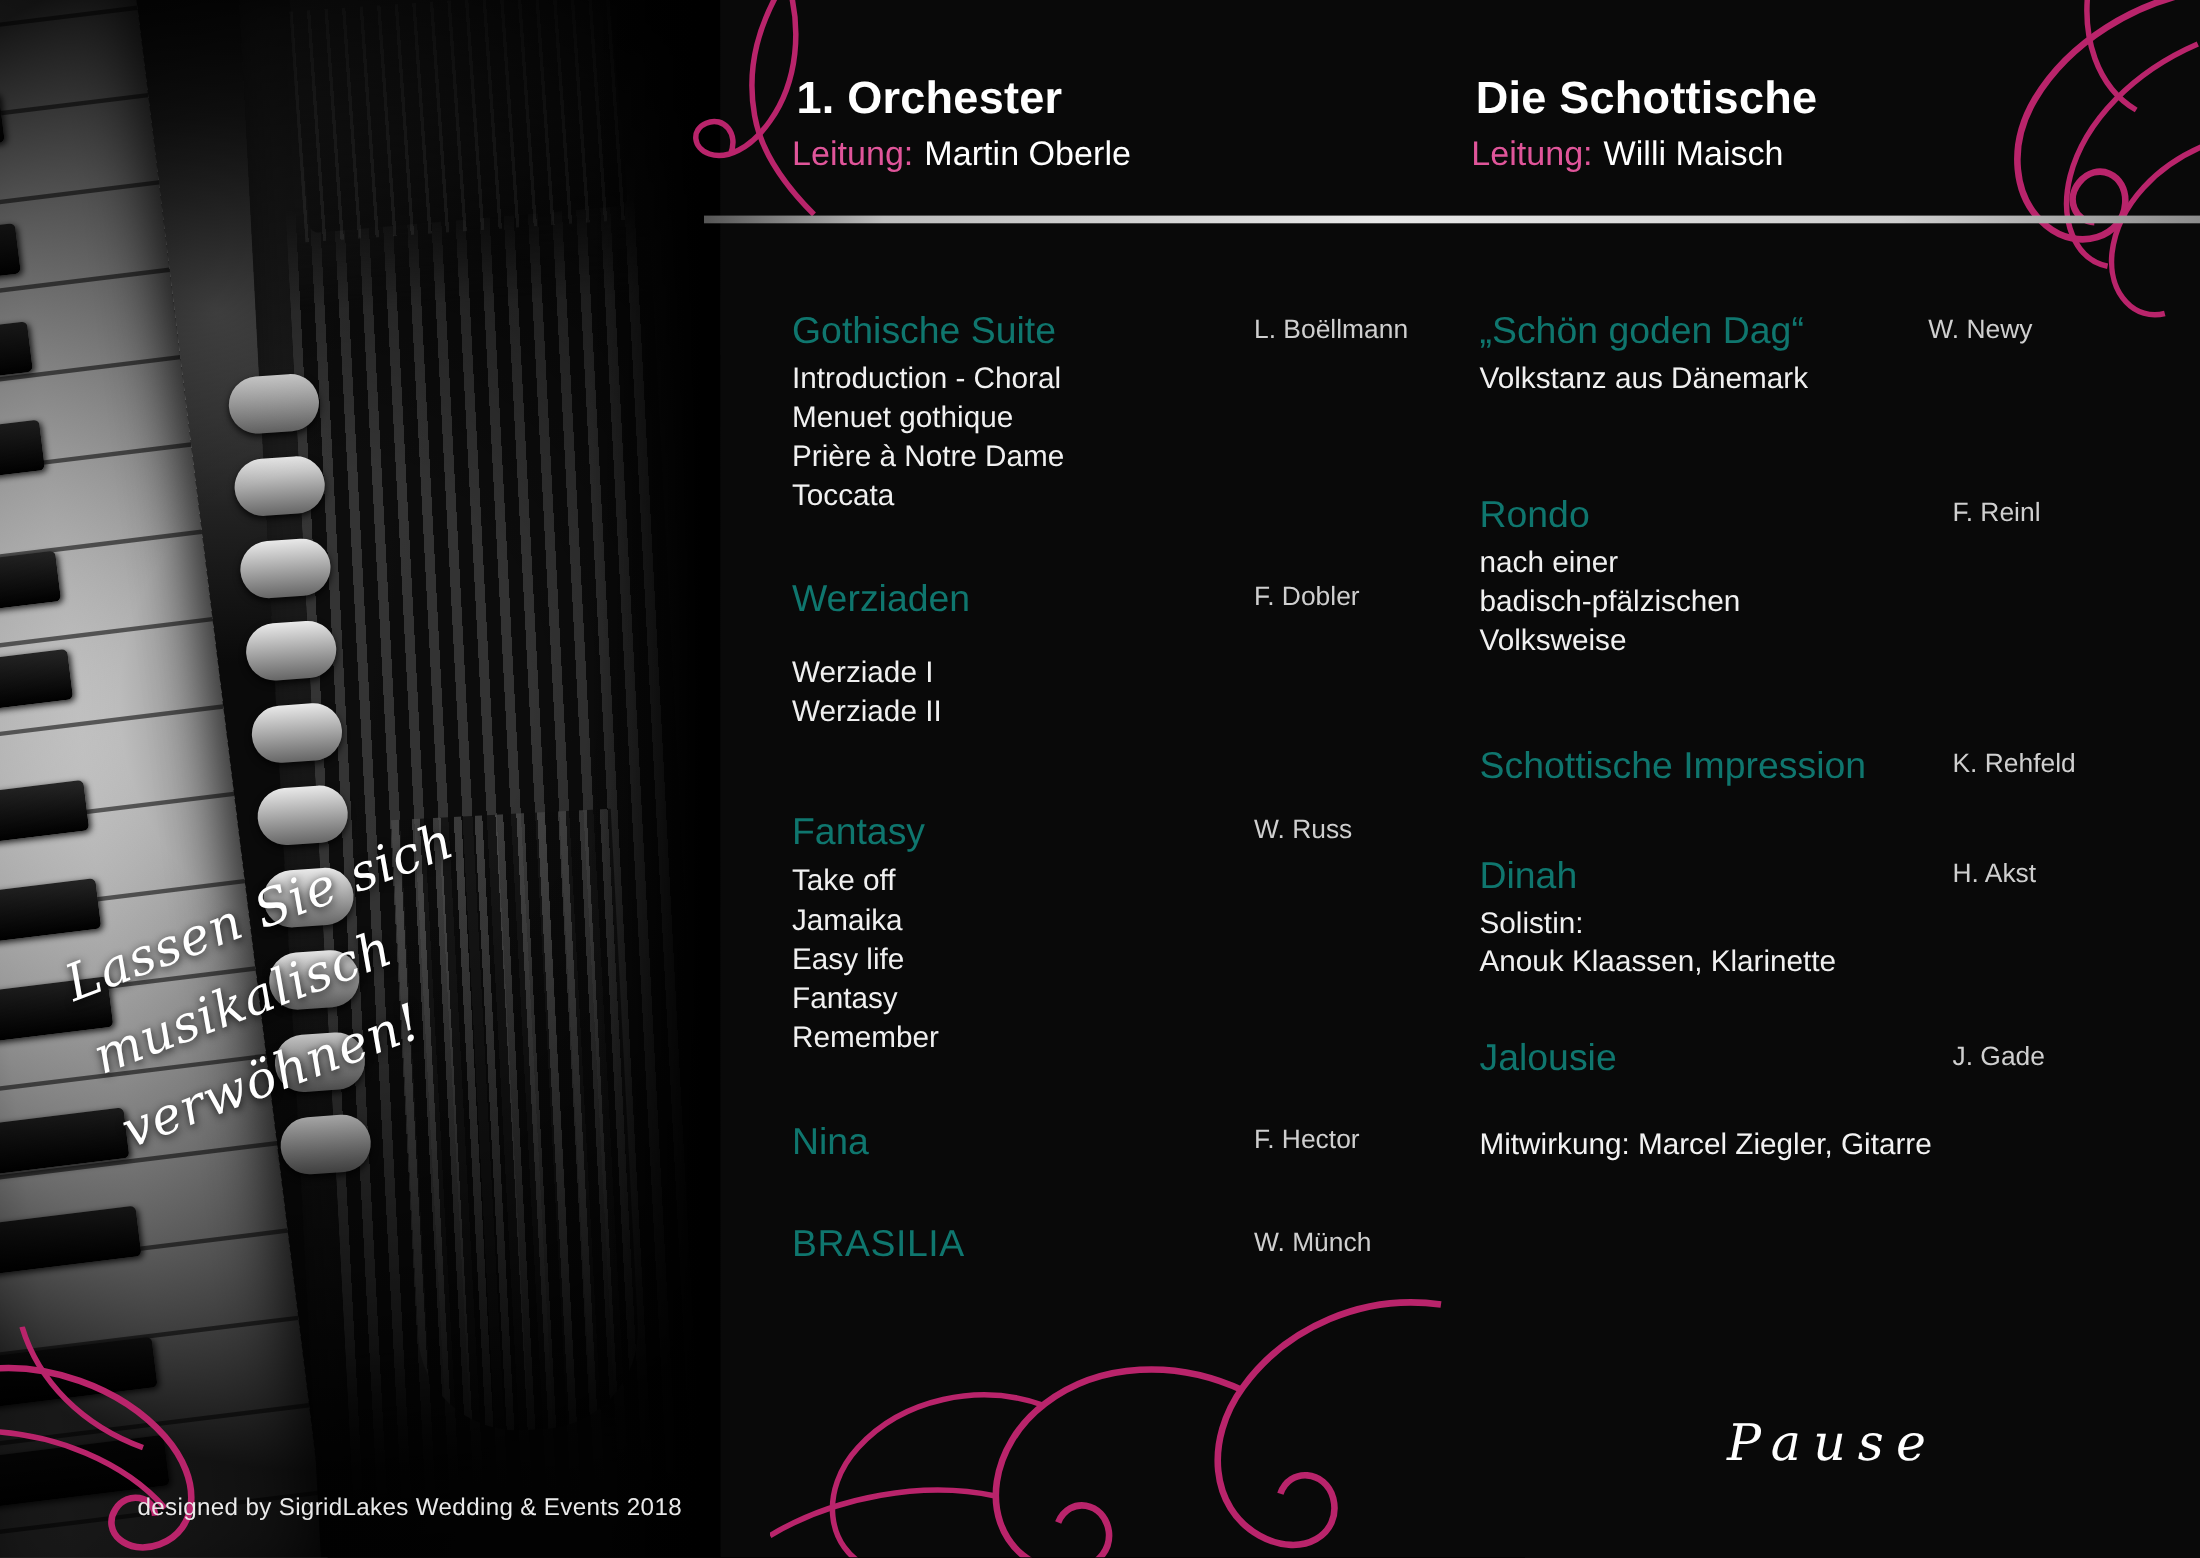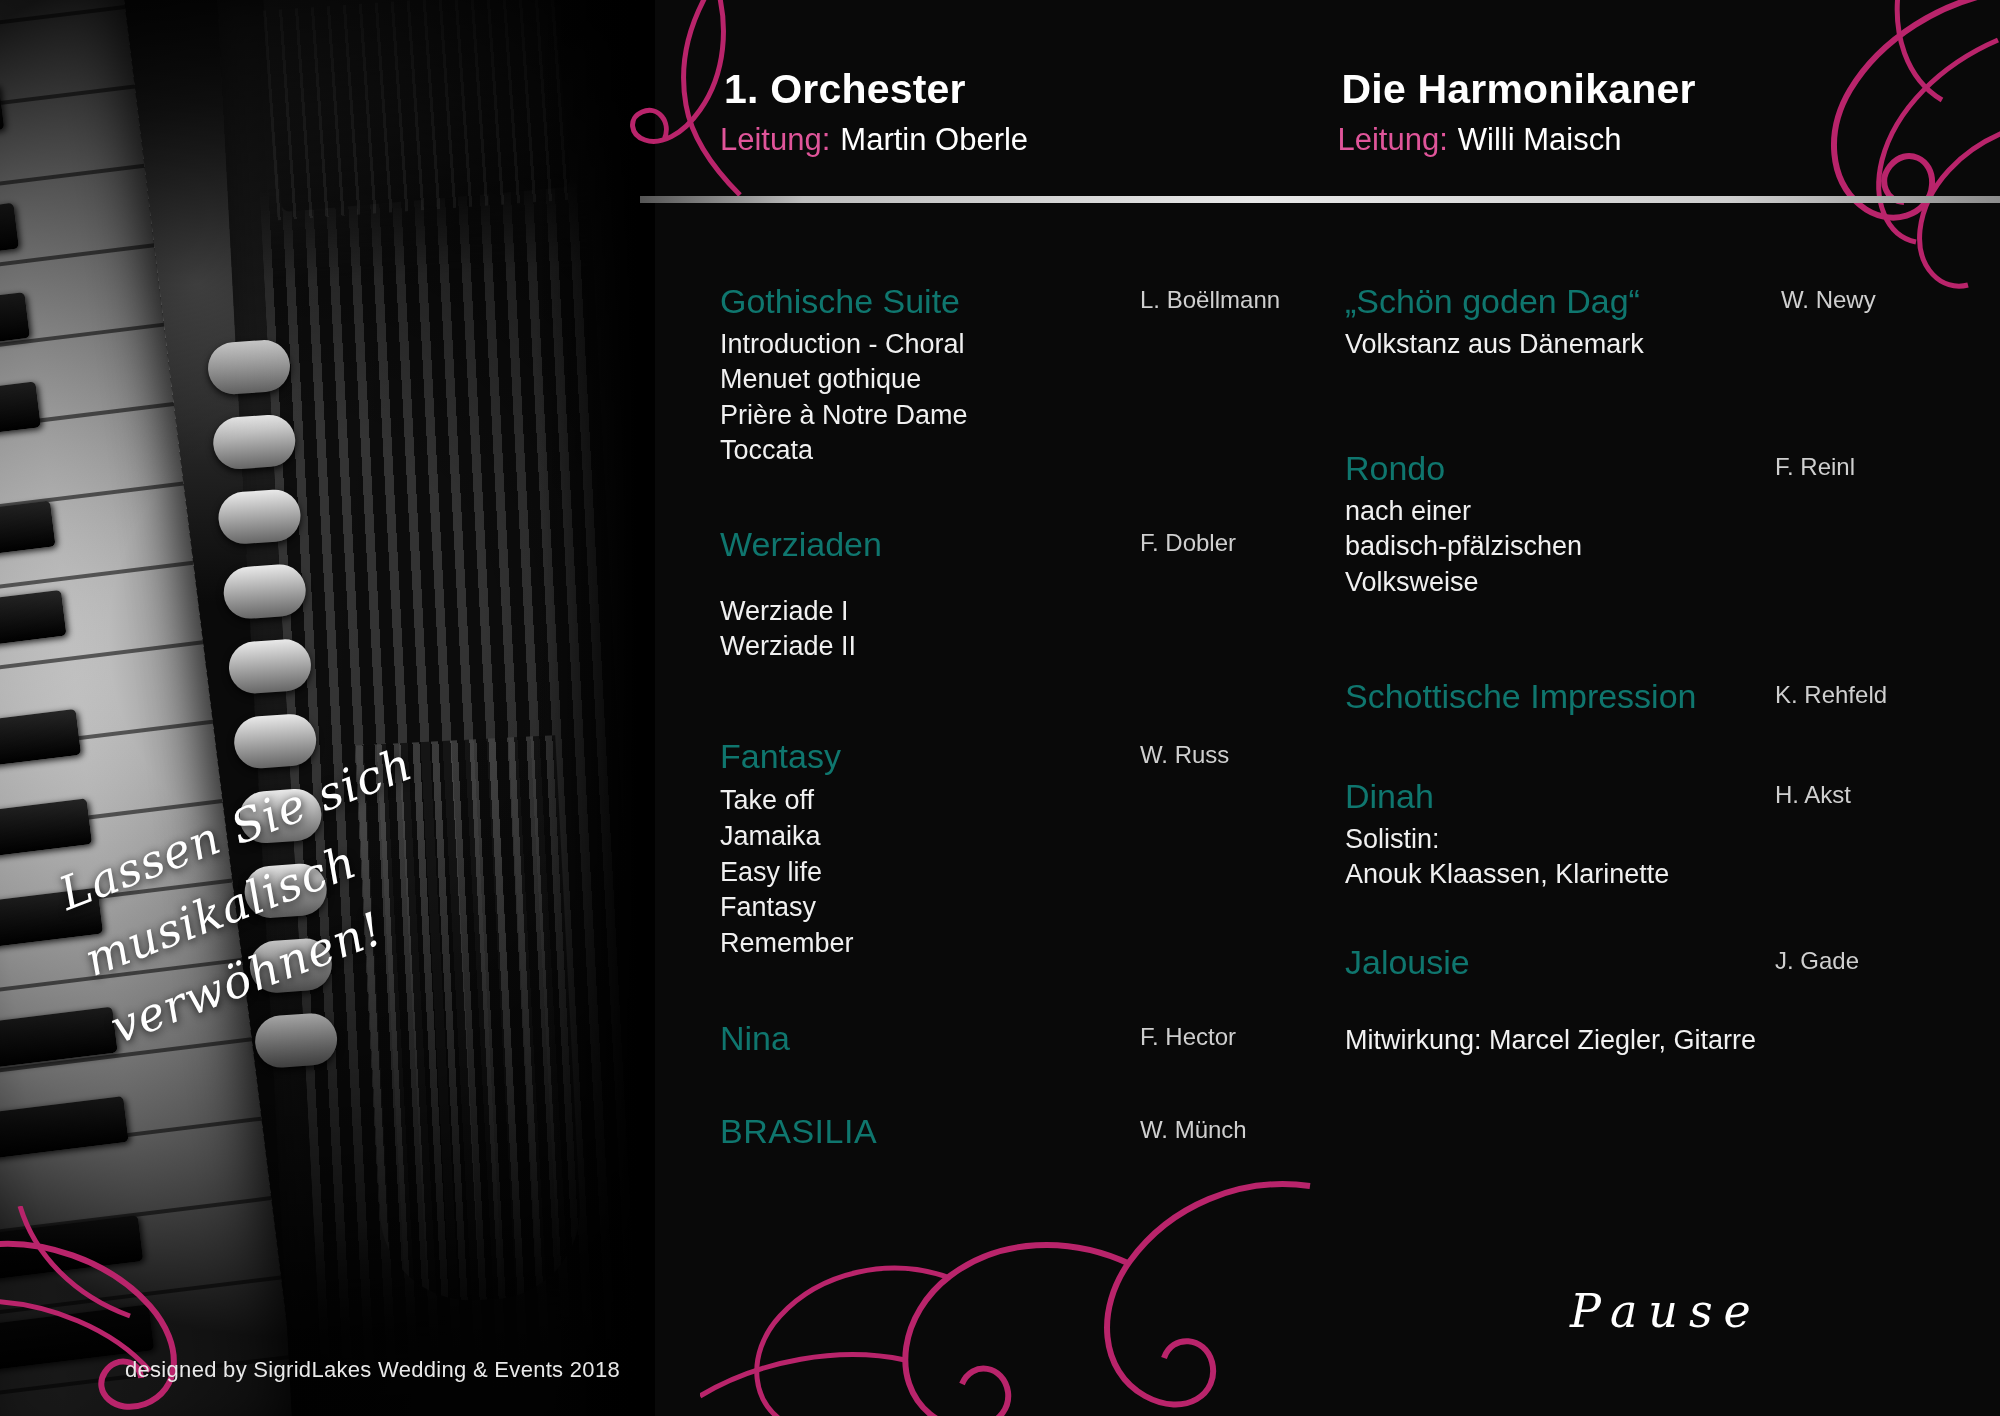--- a/index.html
+++ b/index.html
@@ -336,21 +336,21 @@
   <div class="content">
 
     <div class="header-row">
       <div class="hdr">
         <h1>1. Orchester</h1>
         <div class="lead">
           <span class="lbl">Leitung:</span><span class="nm">Martin Oberle</span>
         </div>
       </div>
       <div class="hdr second">
-        <h1>Die Harmonikaner</h1>
+        <h1>Die Schottische</h1>
         <div class="lead">
           <span class="lbl">Leitung:</span><span class="nm">Willi Maisch</span>
         </div>
       </div>
     </div>
 
     <div class="rule"></div>
 
     <div class="cols">
 
@@ -397,21 +397,21 @@
           <div class="title caps">BRASILIA</div>
           <div class="composer">W. Münch</div>
         </div>
 
       </div>
 
       <div class="col right">
 
         <div class="piece" style="margin-bottom:85px">
           <div class="title">„Schön goden Dag“</div>
-          <div class="composer" style="left:436px">W. Newy</div>
+          <div class="composer" style="left:408px">W. Newy</div>
           <div class="mv">
             <div>Volkstanz aus Dänemark</div>
           </div>
         </div>
 
         <div class="piece" style="margin-bottom:74px">
           <div class="title">Rondo</div>
           <div class="composer" style="left:430px">F. Reinl</div>
           <div class="mv">
             <div>nach einer</div>

